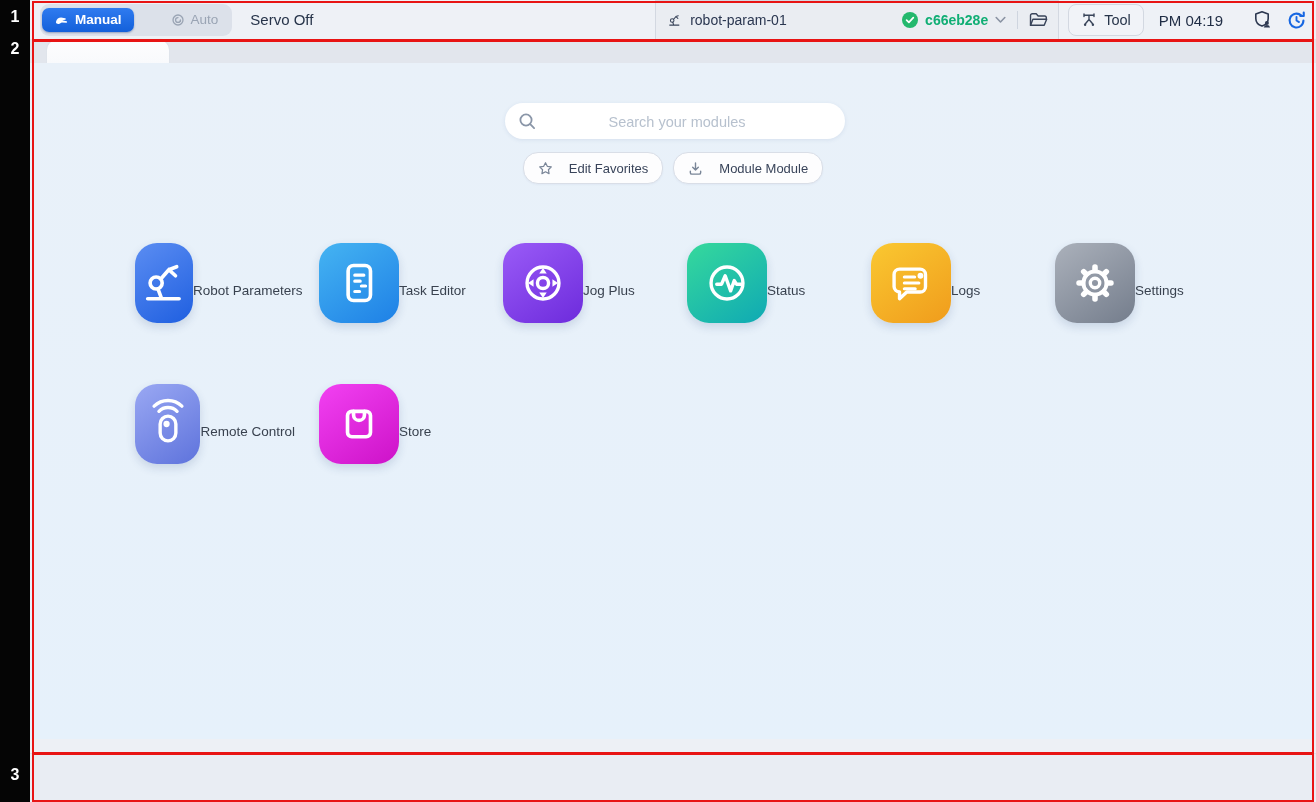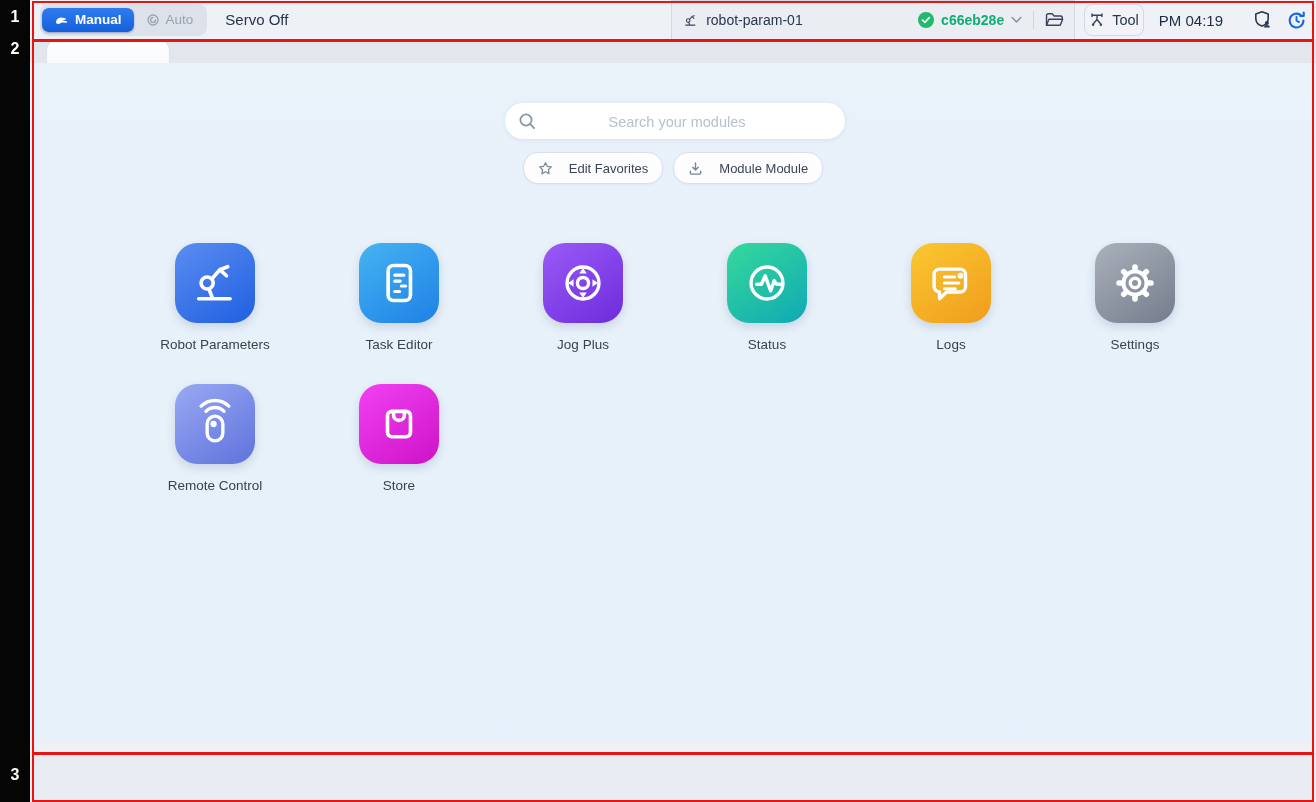--- a/index.html
+++ b/index.html
@@ -11,34 +11,34 @@
   .som-mark{position:absolute;left:0;width:30px;text-align:center;color:#fff;
             font-size:16px;font-weight:700;z-index:60;}
   .som-box{position:absolute;border:2px solid #e81414;z-index:50;pointer-events:none;}
 
   
   .ui{position:absolute;left:30px;top:0;width:1286px;height:802px;background:#edf0f5;overflow:hidden;}
 
   
   .topbar{position:absolute;left:0;top:0;width:100%;height:40px;background:#eef1f6;
           display:flex;align-items:center;border-bottom:1px solid #dfe3ea;box-sizing:border-box;}
-  .seg{display:flex;align-items:center;background:#dce1ea;border-radius:9px;padding:2px;margin-left:10px;height:32px;box-sizing:border-box;}
+  .seg{display:flex;align-items:center;background:#dce1ea;border-radius:9px;padding:2px;margin-left:10px;height:32px;box-sizing:border-box;gap:25px;}
   .seg-btn{display:flex;align-items:center;gap:6px;height:24px;padding:0 12px;border-radius:7px;
            font-size:13.5px;color:#9aa4b4;}
   .seg-btn.active{background:linear-gradient(180deg,#2f7bf0,#1360da);color:#fff;font-weight:700;
            box-shadow:0 1px 2px rgba(10,40,110,.35);}
   .servo-status{margin-left:18px;font-size:15px;color:#27344a;}
   .tb-right{position:absolute;right:8px;top:5px;height:30px;display:flex;align-items:center;gap:9px;}
   .param-pill{display:flex;align-items:center;height:40px;width:404px;box-sizing:border-box;
               background:#eaedf2;border:1px solid #d3d8e1;border-radius:0;padding:0 10px;gap:7px;}
   .param-name{font-size:14px;color:#2a3650;flex:0 0 auto;}
   .param-spacer{flex:1;}
   .hash{font-size:14px;color:#0fae74;font-weight:600;}
   .vdiv{width:1px;height:18px;background:#cfd5df;margin:0 4px;}
-  .tool-pill{display:flex;align-items:center;gap:7px;height:30px;padding:0 4px;border:1px solid #d3d8e1;
+  .tool-pill{display:flex;align-items:center;gap:7px;height:30px;padding:0 12px;border:1px solid #d3d8e1;
              border-radius:8px;background:#f1f3f8;font-size:14.5px;color:#27344a;}
   .clock{font-size:15px;color:#1f2c44;margin:0 19px 0 6px;}
   .icon-btn{display:flex;align-items:center;justify-content:center;width:24px;height:24px;}
 
   
   .tabbar{position:absolute;left:0;top:40px;width:100%;height:37px;background:#e2e6ed;}
   .tab{position:absolute;left:17px;top:0;height:37px;width:122px;background:linear-gradient(180deg,#fdfdfe,#f6f8fb);
        border-radius:10px 10px 0 0;display:flex;align-items:flex-end;padding:0 12px;box-sizing:border-box;gap:23px;
        box-shadow:0 -1px 2px rgba(40,60,100,.06);}
   .tab-label{font-size:14.5px;color:#2a3650;flex:1;}
@@ -50,21 +50,21 @@
              box-shadow:0 1px 4px rgba(50,80,140,.10);display:flex;align-items:center;}
   .searchbar svg{position:absolute;left:13px;}
   .searchbar input{position:absolute;left:0;top:0;width:100%;height:100%;border:0;outline:0;background:transparent;
              border-radius:18px;text-align:center;font-size:14.5px;color:#2a3650;font-family:inherit;}
   .searchbar input::placeholder{color:#b7c1ce;}
   .fav-row{position:absolute;left:0;top:89px;width:100%;display:flex;justify-content:center;gap:10px;}
   .pill-btn{display:flex;align-items:center;gap:16px;height:30px;padding:0 14px;background:#fdfdfe;
             border:1px solid #d9dee7;border-radius:15px;font-size:13px;color:#39445a;
             box-shadow:0 1px 2px rgba(50,80,140,.05);}
 
-  .cell{position:absolute;width:160px;display:flex;flex-direction:column;align-items:center;}
+  .cell{position:absolute;width:160px;display:flex;flex-direction:row;align-items:center;}
   .tile{width:80px;height:80px;border-radius:22px;display:flex;align-items:center;justify-content:center;
         color:#fff;box-shadow:0 4px 10px rgba(30,60,120,.16);}
   .glyph{width:58px;height:58px;}
   .cell-label{margin-top:14px;font-size:13.5px;color:#39424f;white-space:nowrap;}
 
   .g-robot{background:linear-gradient(145deg,#5b8df2,#1f5fe0);}
   .g-task{background:linear-gradient(145deg,#45b4f2,#1e80e6);}
   .g-jog{background:linear-gradient(145deg,#9a5bf7,#6d2bdc);}
   .g-status{background:linear-gradient(145deg,#36d99c,#0fa9b4);}
   .g-logs{background:linear-gradient(145deg,#fac831,#f09c1c);}

